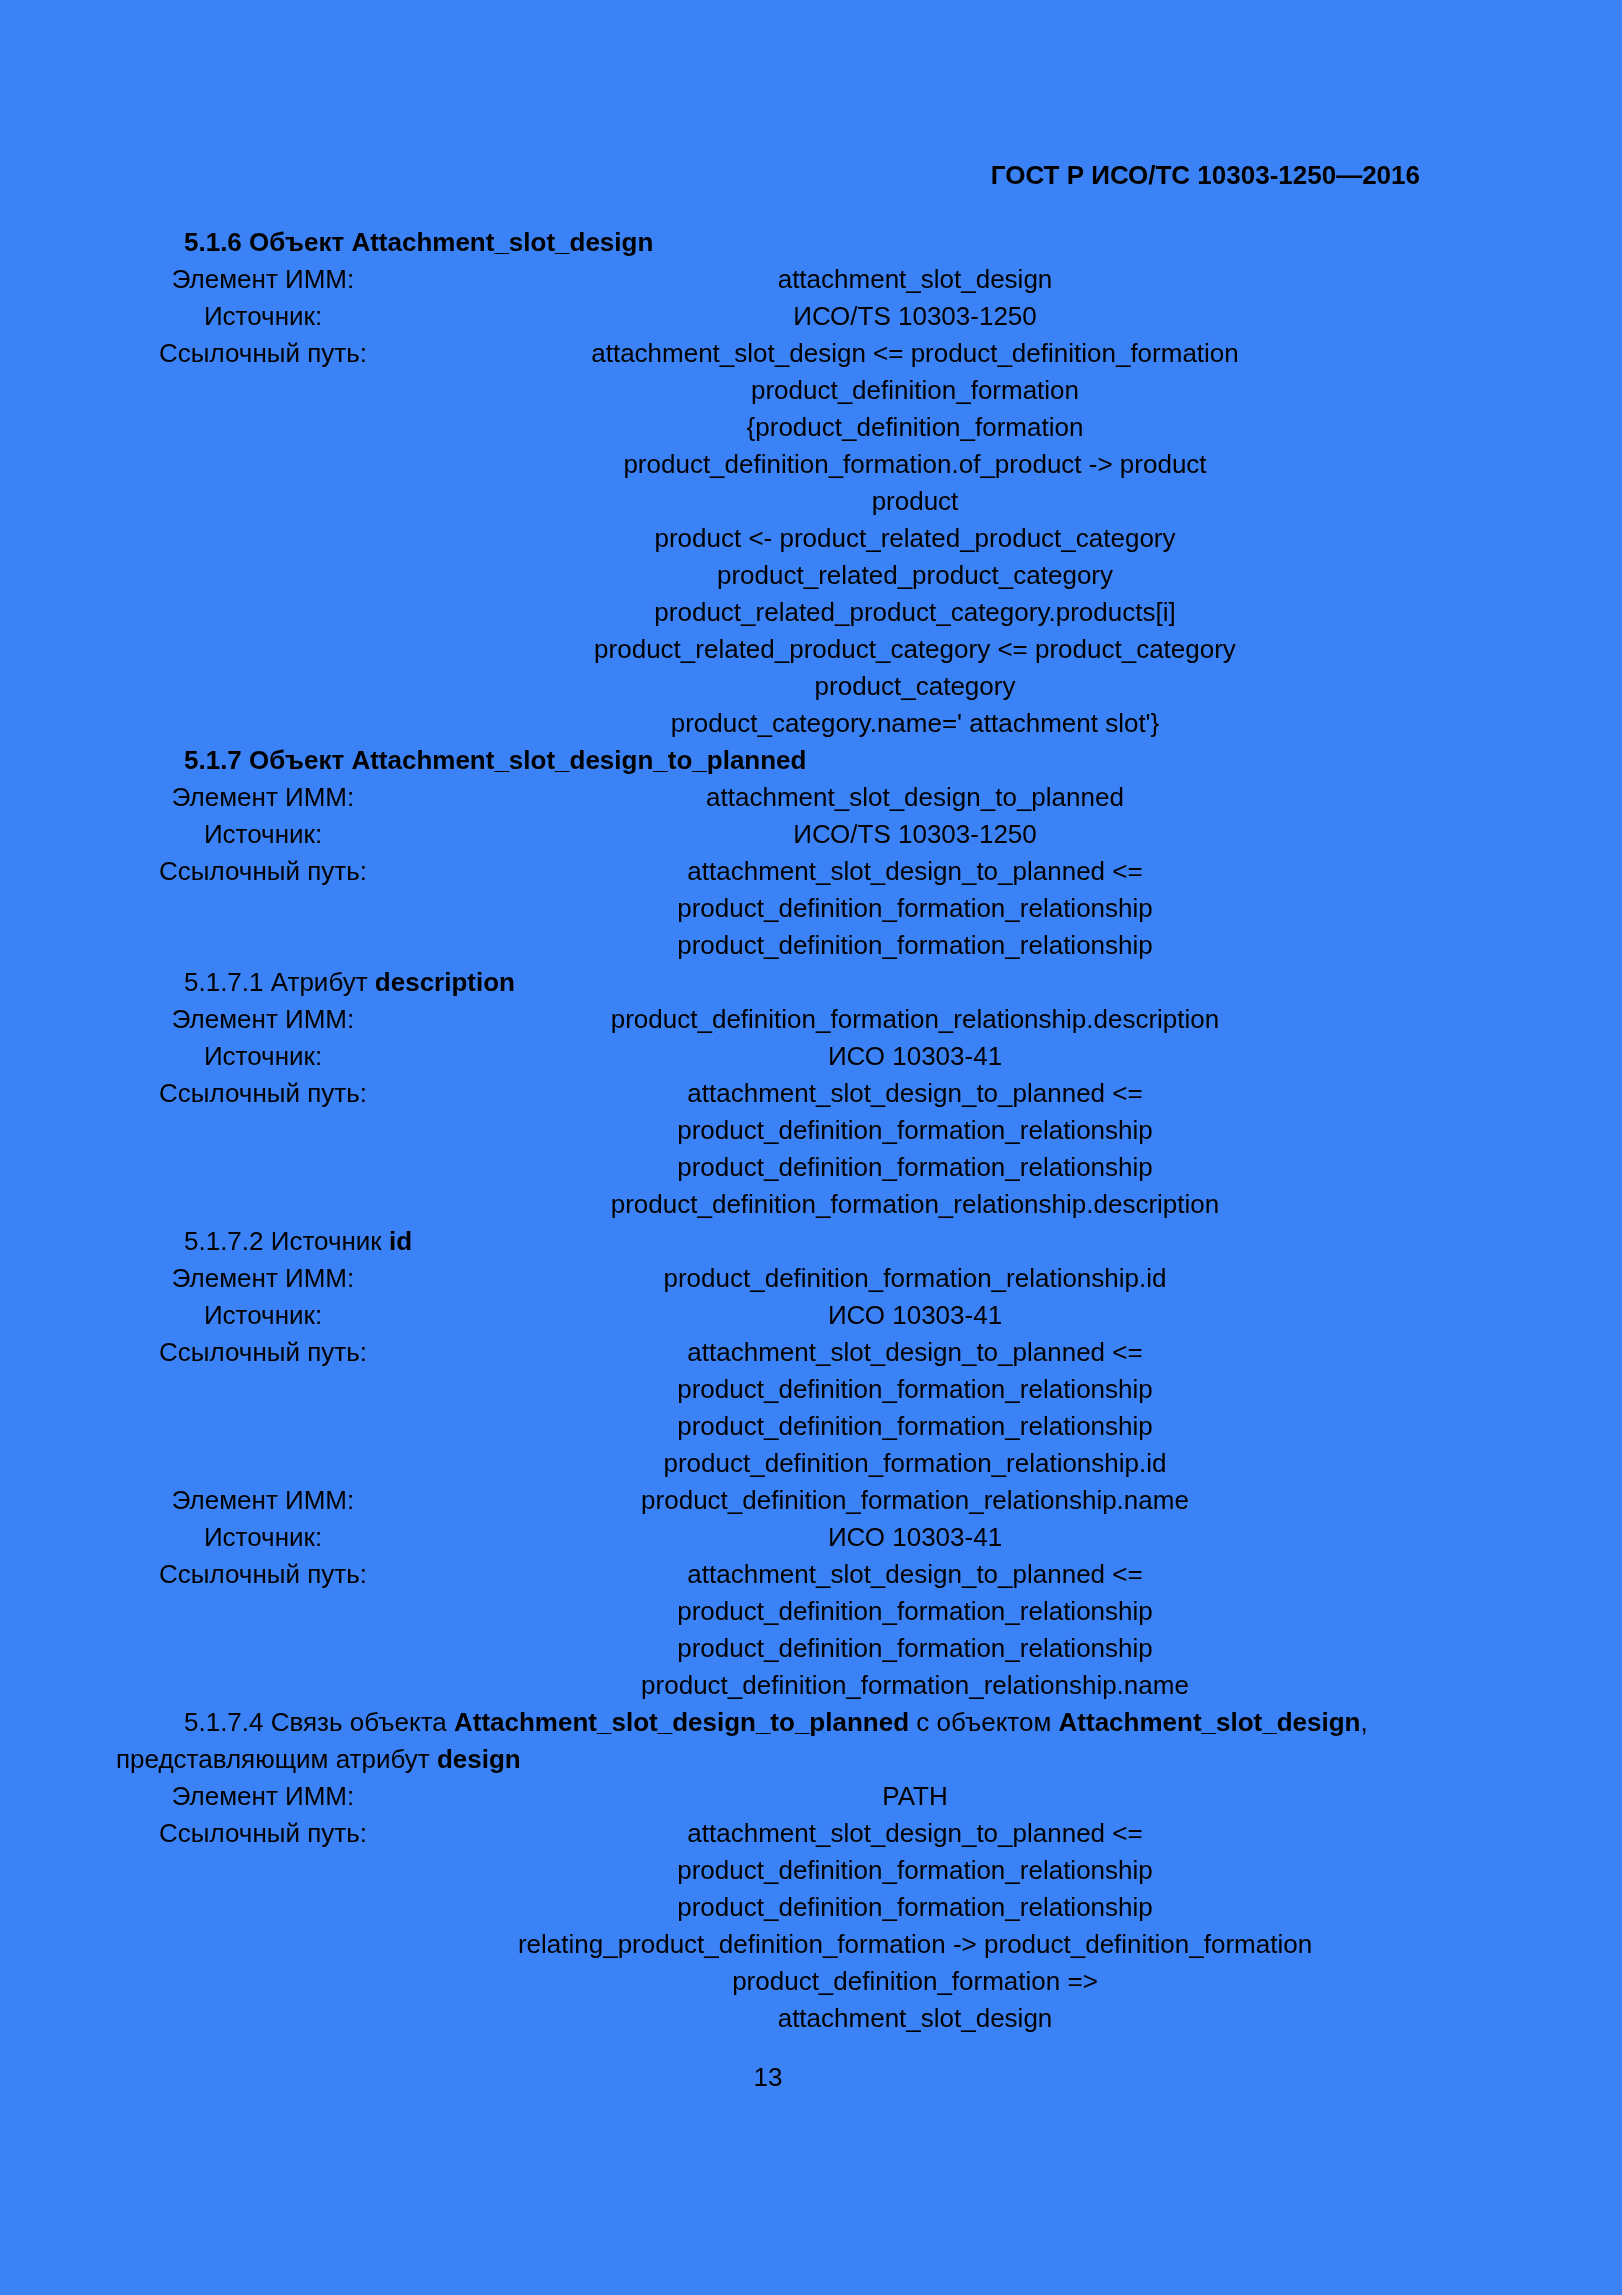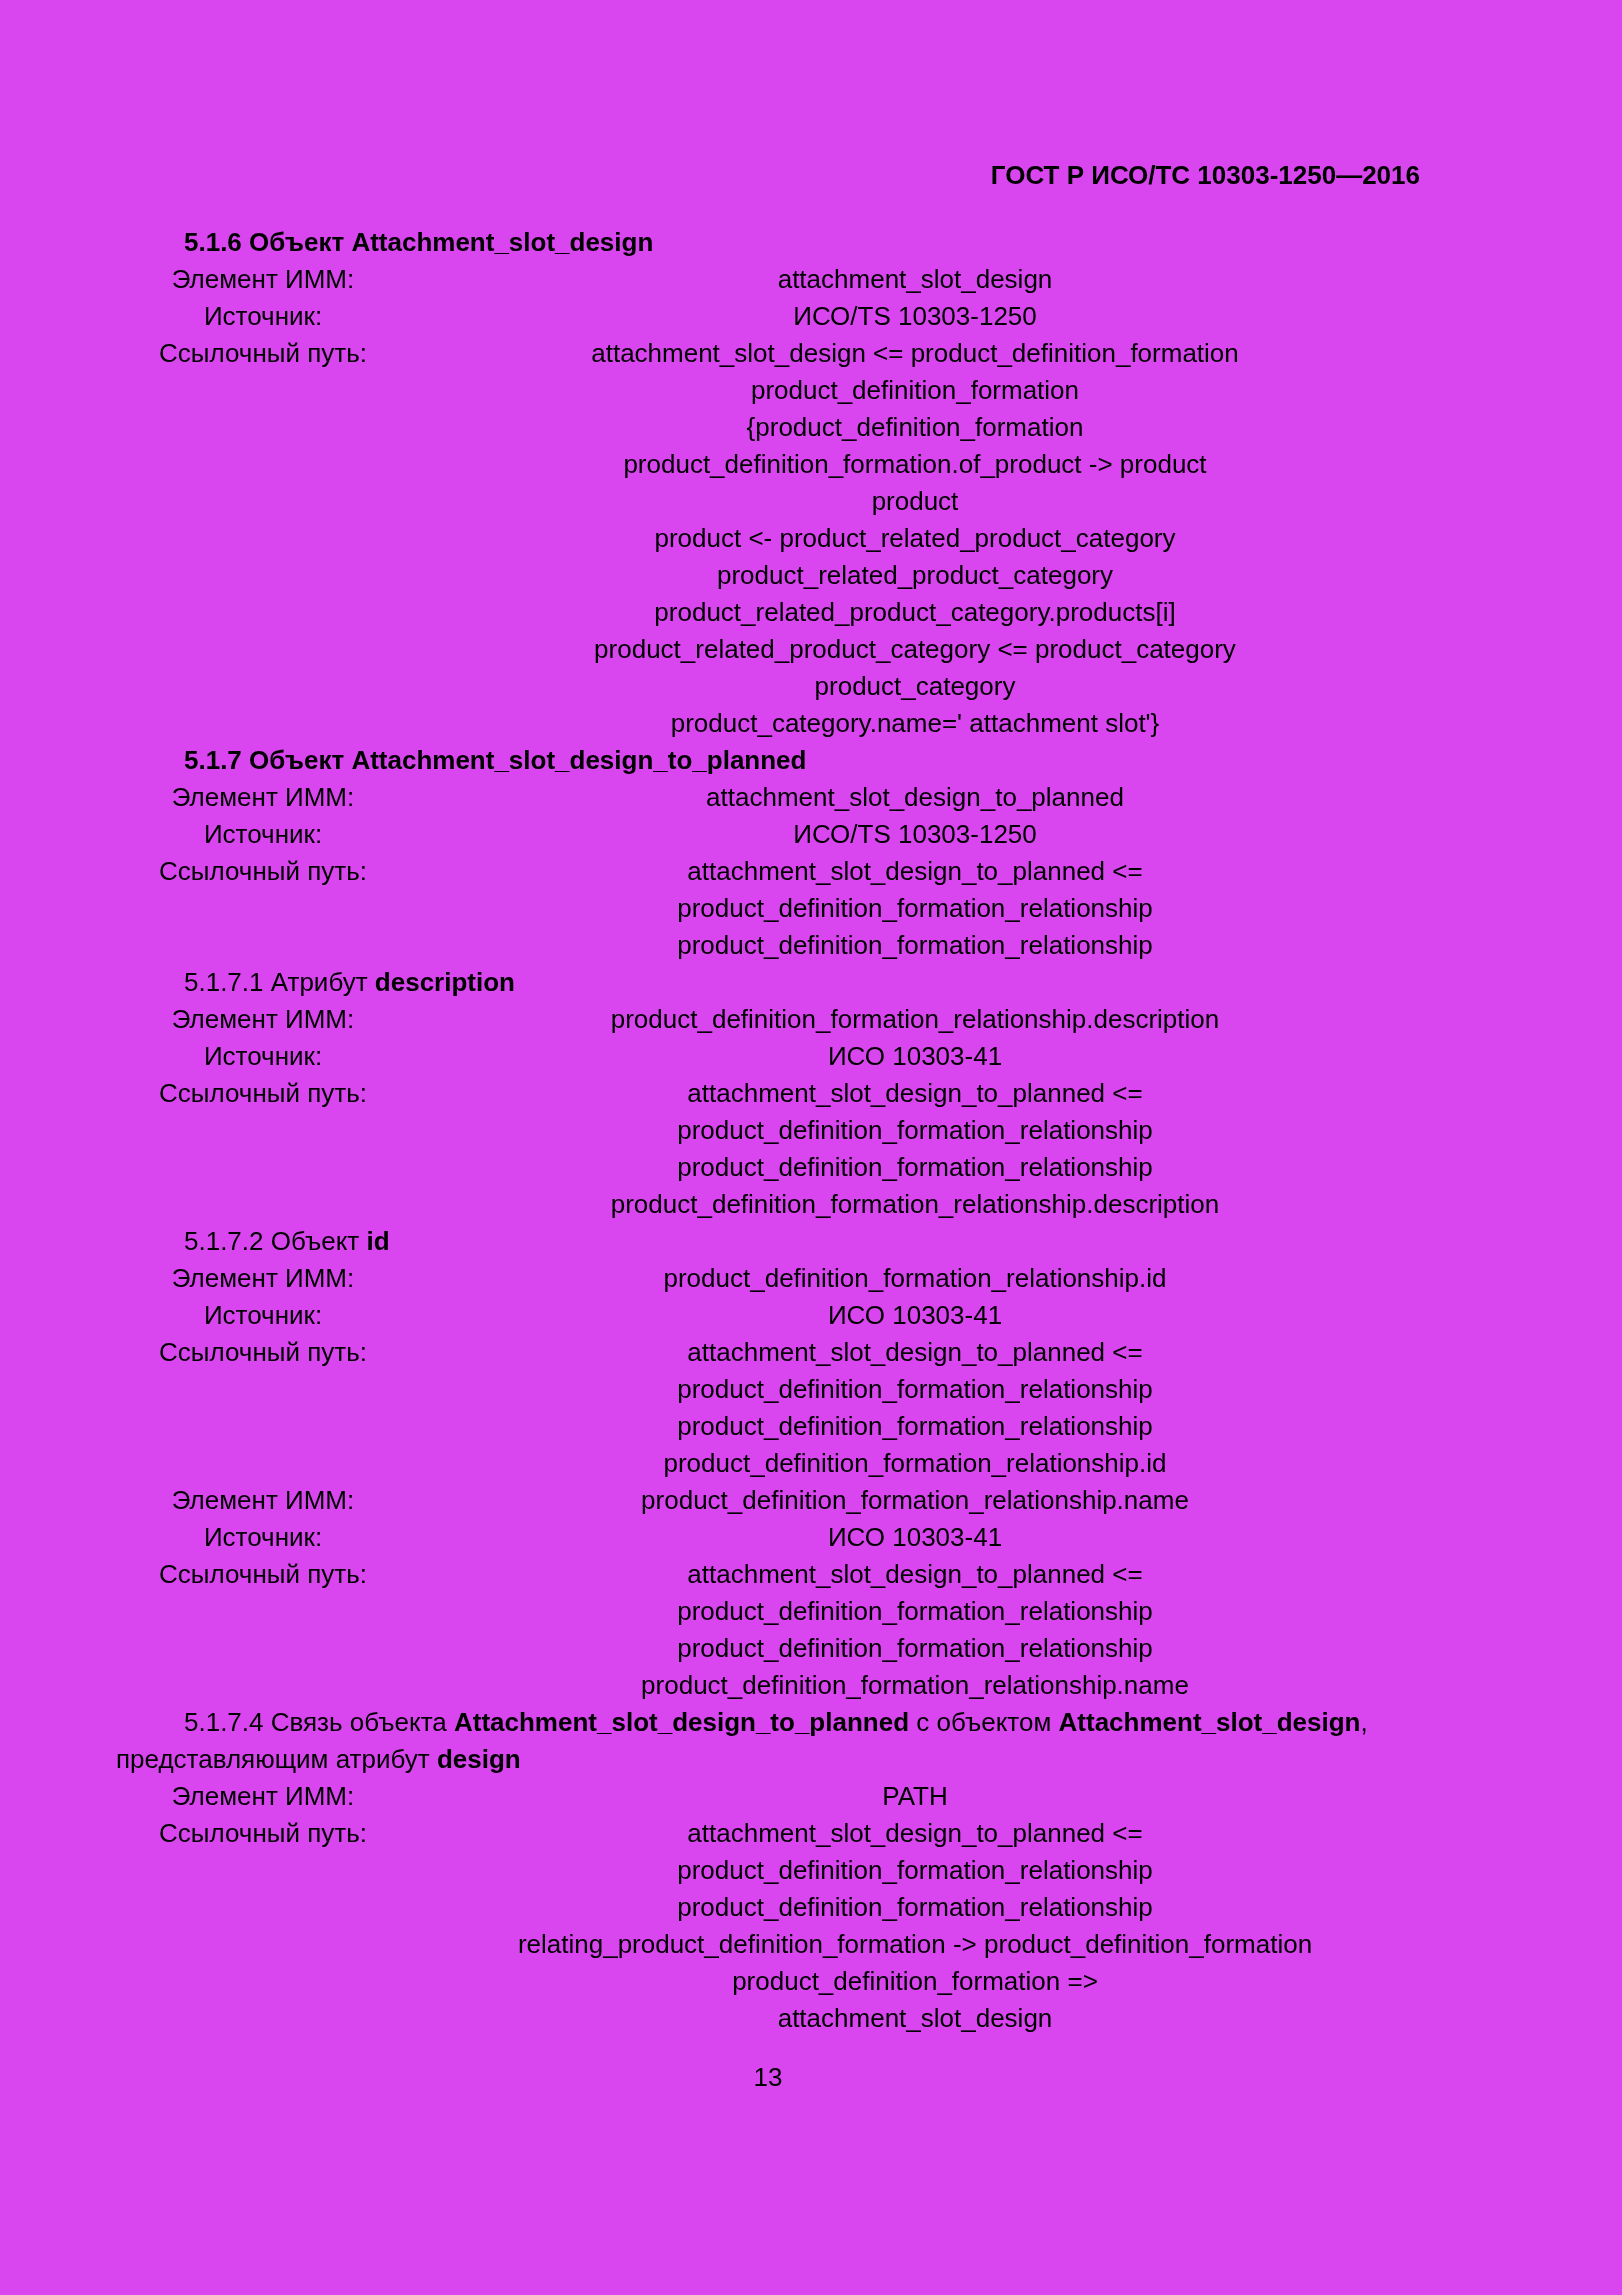--- a/index.html
+++ b/index.html
@@ -4,21 +4,21 @@
 <style>
   html, body {
     margin: 0;
     padding: 0;
     background: #ffffff;
   }
   .page {
     position: relative;
     width: 1623px;
     height: 2295px;
-    background: #d946ef;
+    background: #3b82f6;
     box-sizing: border-box;
     padding: 157px 203px 0 116px;
     font-family: "Liberation Sans", "DejaVu Sans", sans-serif;
     font-size: 26px;
     line-height: 37px;
     color: #000000;
   }
   .doc-header {
     text-align: right;
     font-weight: bold;
@@ -139,21 +139,21 @@
   <div class="field">
     <div class="field-label">Ссылочный путь:</div>
     <div class="field-value">
           <div class="vline">attachment_slot_design_to_planned &lt;=</div>
           <div class="vline">product_definition_formation_relationship</div>
           <div class="vline">product_definition_formation_relationship</div>
           <div class="vline">product_definition_formation_relationship.description</div>
         </div>
   </div>
 
-  <div class="heading"><span class="">5.1.7.2  Объект </span><span class="b">id</span></div>
+  <div class="heading"><span class="">5.1.7.2  Источник </span><span class="b">id</span></div>
 
   <div class="field">
     <div class="field-label">Элемент  ИММ:</div>
     <div class="field-value">
           <div class="vline">product_definition_formation_relationship.id</div>
         </div>
   </div>
 
   <div class="field">
     <div class="field-label">Источник:</div>

